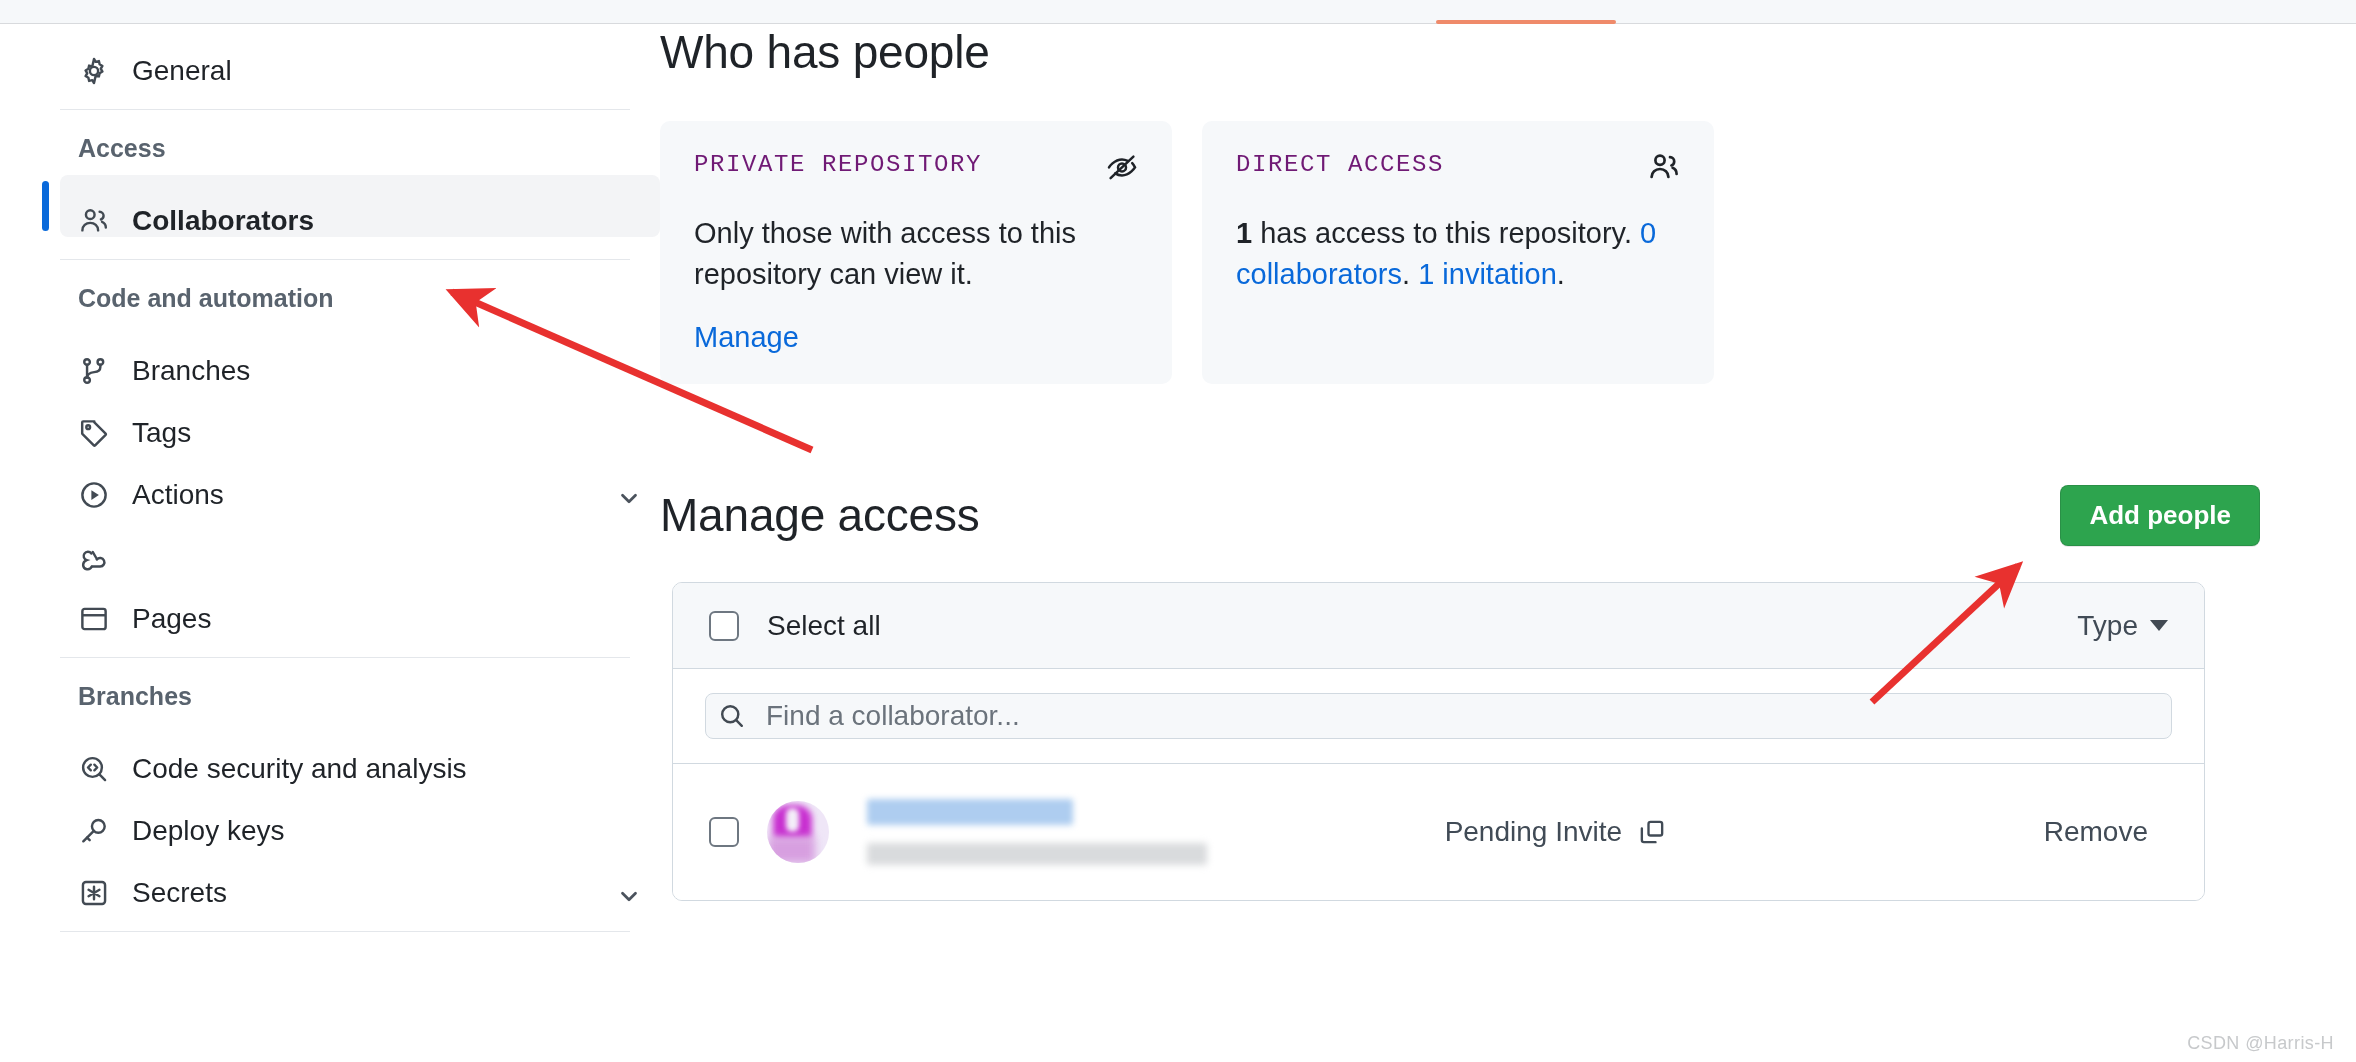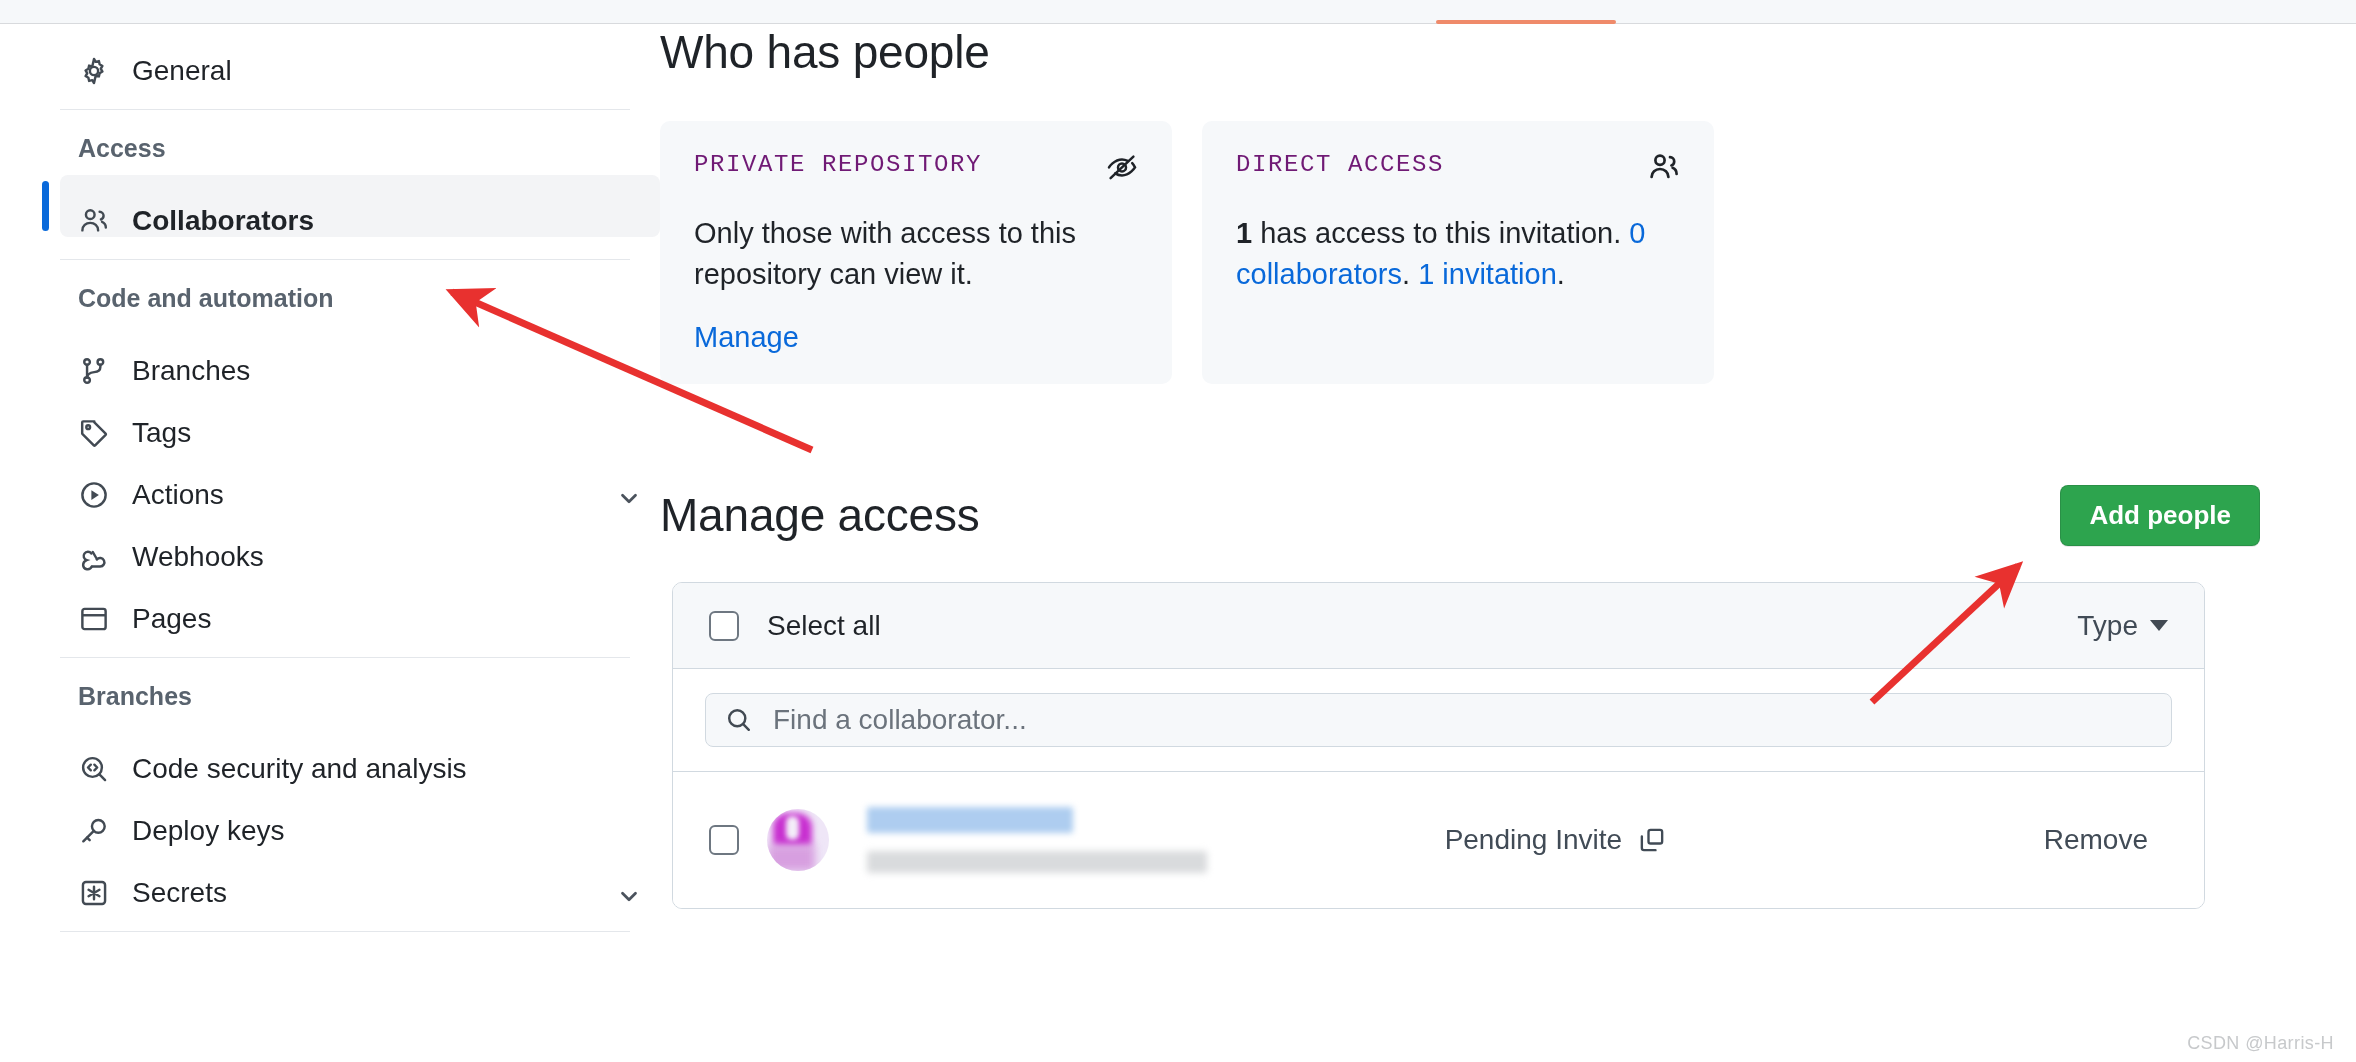--- a/index.html
+++ b/index.html
@@ -243,25 +243,25 @@
 
   .search-row {
     padding: 24px 32px;
     border-bottom: 1px solid #d1d9e0;
     background: #ffffff;
   }
   .search-box {
     display: flex;
     align-items: center;
     gap: 20px;
-    height: 54px;
+    height: 46px;
     border: 1px solid #d1d9e0;
     border-radius: 8px;
     background: #f6f8fa;
-    padding: 0 19px;
+    padding: 0 12px;
   }
   .search-box .sico { color: #424a53; display:flex; }
   .search-box input {
     flex: 1;
     border: none;
     outline: none;
     background: transparent;
     font-size: 28px;
     color: #1f2328;
     font-family: "Liberation Sans", sans-serif;
@@ -437,21 +437,20 @@
       </div>
 
       <div class="nav-item">
         <span class="ico">
           <svg width="30" height="30" viewBox="0 0 16 16" fill="none" stroke="currentColor" stroke-width="1.3" stroke-linecap="round">
             <path d="M6.6 6.1a2.3 2.3 0 1 0-2.5 3.6c-1.1.4-1.9 1.4-1.9 2.6a2.4 2.4 0 0 0 4.6.8"></path>
             <path d="M7.1 13.1h4.2a2.3 2.3 0 1 0-1.8-3.8"></path>
             <path d="M9.6 9.2L7.3 5.3"></path>
           </svg>
         </span>
-        <span class="label">Webhooks</span>
       </div>
 
       <div class="nav-item">
         <span class="ico">
           <svg width="30" height="30" viewBox="0 0 16 16" fill="none" stroke="currentColor" stroke-width="1.3">
             <rect x="1.8" y="2.6" width="12.4" height="10.8" rx="1.2"></rect>
             <path d="M1.8 6h12.4"></path>
             <path d="M4.4 4.3h.01M6.2 4.3h.01"></path>
           </svg>
         </span>
@@ -532,21 +531,21 @@
           <div class="card-title">DIRECT ACCESS</div>
           <div class="card-icon">
             <svg width="32" height="32" viewBox="0 0 16 16" fill="none" stroke="currentColor" stroke-width="1.35">
               <circle cx="6" cy="4.6" r="2.3"></circle>
               <path d="M1.8 13c0-2.4 1.9-4 4.2-4s4.2 1.6 4.2 4" stroke-linecap="round"></path>
               <path d="M11 3.1c1.2 0 2.1 1 2.1 2.1 0 1-.6 1.7-1.4 2" stroke-linecap="round"></path>
               <path d="M12.3 8.4c1.2.5 2 1.6 2 3.1" stroke-linecap="round"></path>
             </svg>
           </div>
         </div>
-        <div class="card-body"><span class="strong-num">1</span><span> has access to this invitation. </span><a class="card-link">0 collaborators</a><span>. </span><a class="card-link">1 invitation</a><span>.</span></div>
+        <div class="card-body"><span class="strong-num">1</span><span> has access to this repository. </span><a class="card-link">0 collaborators</a><span>. </span><a class="card-link">1 invitation</a><span>.</span></div>
       </section>
     </div>
 
     <div class="manage-head">
       <h2 class="h2">Manage access</h2>
       <button class="btn-primary">Add people</button>
     </div>
 
     <div class="panel">
 

